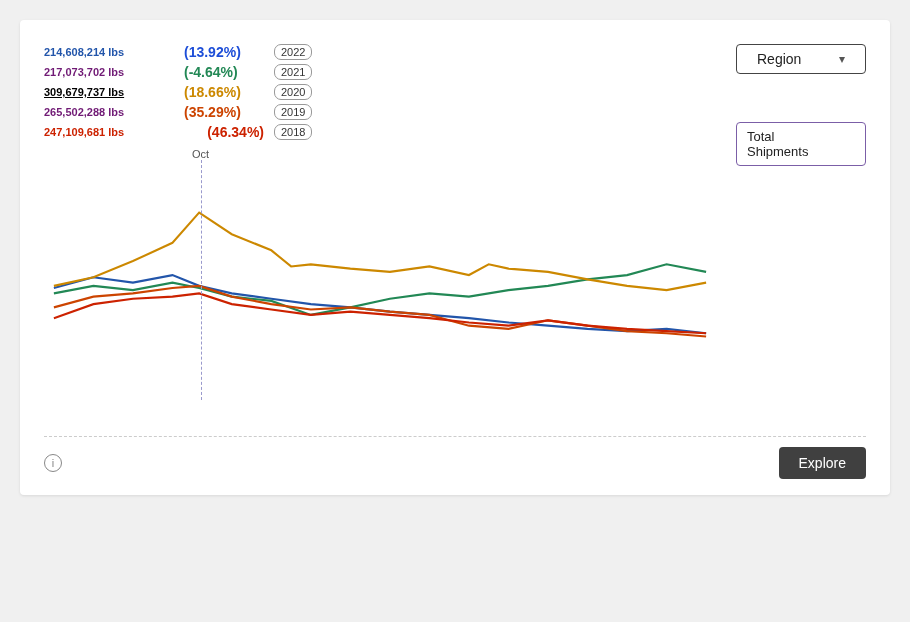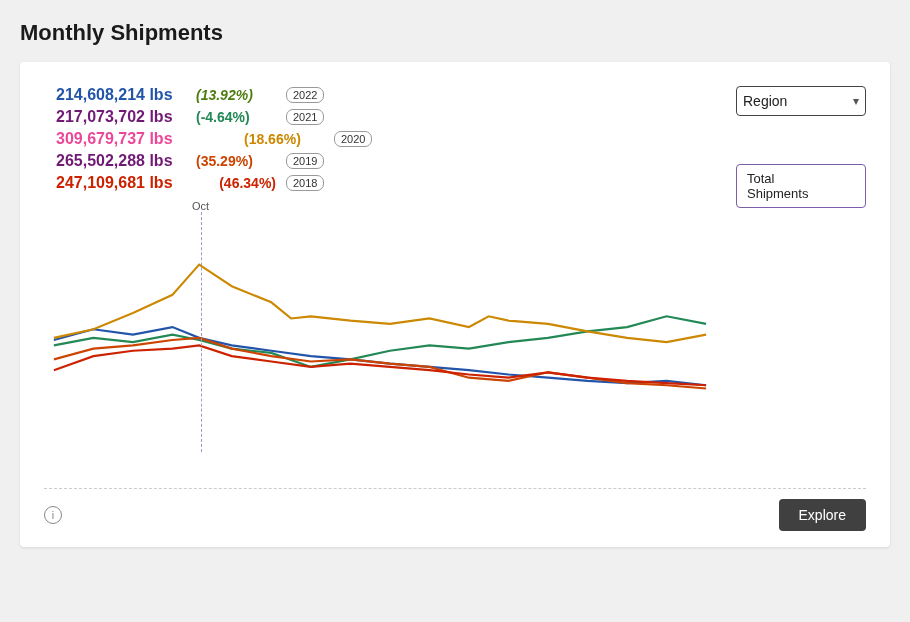--- a/index.html
+++ b/index.html
@@ -44,46 +44,45 @@
     .stats-table {
       margin-bottom: 8px;
     }
     .stat-row {
       display: flex;
       align-items: center;
       gap: 10px;
       margin-bottom: 4px;
     }
     .stat-value {
-      font-size: 16px;
+      font-size: 11px;
       font-weight: bold;
       min-width: 130px;
-      margin-left: 12px;
     }
     .stat-pct {
       font-size: 14px;
       font-weight: bold;
       min-width: 80px;
     }
     .stat-year-badge {
       font-size: 11px;
       border: 1px solid #999;
       border-radius: 7px;
       padding: 1px 6px;
       color: #333;
       background: #fff;
     }
     .color-blue { color: #2255aa; }
     .color-green { color: #701a75; }
-    .color-yellow { color: #ec4899; }
+    .color-yellow { color: #000000; text-decoration: underline; }
     .color-orange { color: #701a75; }
     .color-red { color: #cc2200; }
-    .pct-blue { color: #4d7c0f; font-style: italic; }
+    .pct-blue { color: #1d4ed8; }
     .pct-green { color: #228855; }
-    .pct-yellow { color: #cc8800; margin-left: 48px; }
+    .pct-yellow { color: #cc8800; }
     .pct-orange { color: #cc4400; }
     .pct-red { color: #cc2200; text-align: right; }
 
     .chart-area {
       position: relative;
       height: 280px;
       margin-top: 8px;
     }
     .chart-label-oct {
       position: absolute;
@@ -98,21 +97,21 @@
       left: 157px;
       width: 1px;
       height: 240px;
       border-left: 1.5px dashed #9999cc;
     }
 
     
     .region-dropdown {
       border: 1.5px solid #444;
       border-radius: 4px;
-      padding: 6px 6px;
+      padding: 6px 20px;
       display: flex;
       align-items: center;
       justify-content: space-between;
       cursor: pointer;
       font-size: 14px;
       color: #222;
       margin-bottom: 8px;
     }
     .region-dropdown .chevron {
       font-size: 12px;
@@ -161,21 +160,20 @@
 
     svg.chart-svg {
       width: 100%;
       height: 100%;
     }
   </style>
 </head>
 <body>
 
 <div class="page-wrapper">
-  <div class="page-title">Monthly Shipments</div>
 
   <div class="card">
     <div class="card-inner">
 
       <div class="left-panel">
 
         <div class="stats-table">
 
           <div class="stat-row">
             <span class="stat-value color-blue">214,608,214 lbs</span>

